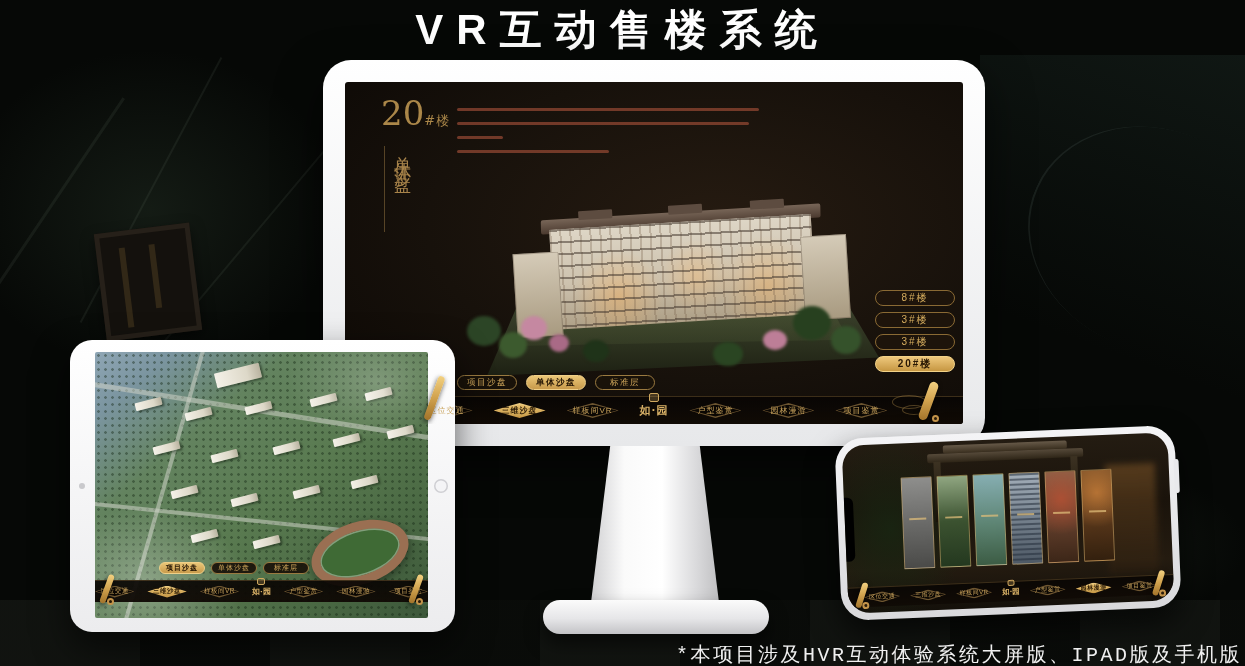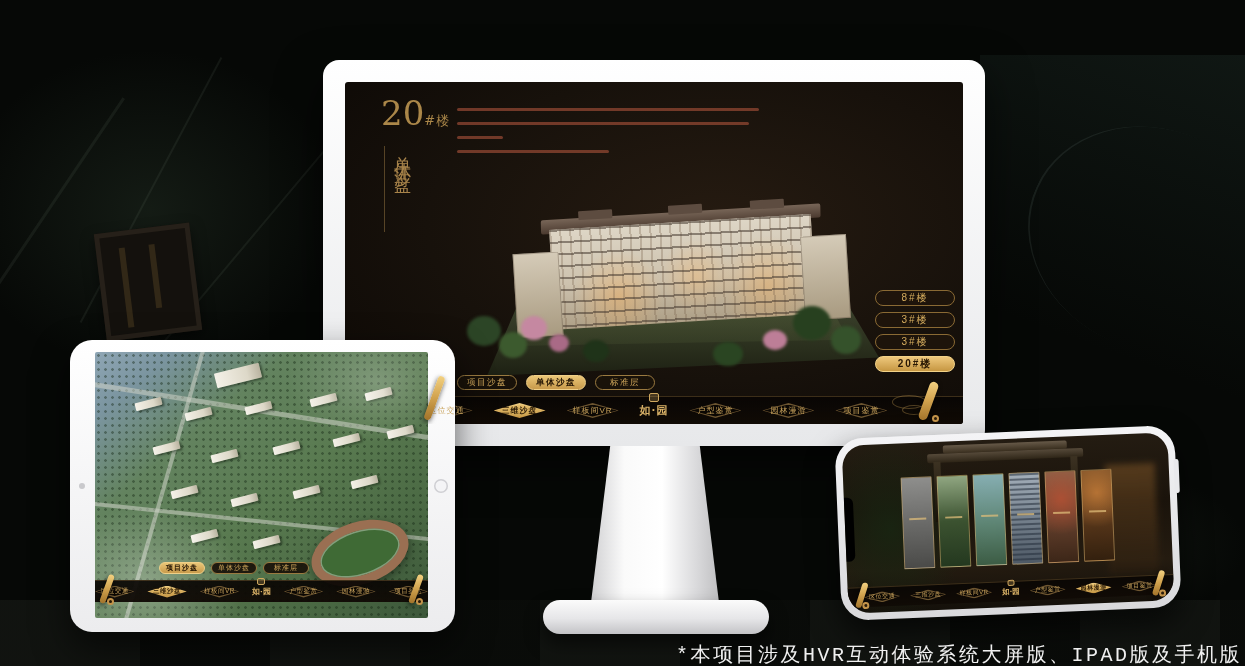--- a/index.html
+++ b/index.html
@@ -60,21 +60,21 @@
     border-top:1px solid rgba(175,140,78,0.28); }
 
   .mode-tabs { position:absolute; display:flex; }
   .mode-tab { display:flex; align-items:center; justify-content:center; border-radius:8px;
     border:1px solid #9a7a40; background:rgba(26,18,10,0.92); color:#d2a95c; white-space:nowrap; }
   .mode-tab.active { background:linear-gradient(180deg,#eac677,#c89a4b); color:#241504;
     border-color:#f0d088; font-weight:bold; }
 
   
   .monitor-frame { position:absolute; left:323px; top:60px; width:662px; height:386px;
-    background:linear-gradient(180deg,#ffffff,#e7e8ea); border-radius:16px;
+    background:linear-gradient(180deg,#ffffff,#e7e8ea); border-radius:28px;
     box-shadow:0 18px 45px rgba(0,0,0,0.6); }
   .monitor-screen { position:absolute; left:22px; top:22px; width:618px; height:342px; overflow:hidden;
     border-radius:3px;
     background:radial-gradient(ellipse at 60% 42%, #261b11 0%, #17110b 55%, #0c0805 100%); }
 
   .monitor-screen .heading-number { position:absolute; left:36px; top:14px; color:#ab8749;
     font-family:"DejaVu Serif", serif; font-size:34px; line-height:1; }
   .monitor-screen .heading-suffix { font-size:13px; letter-spacing:1px; }
   .monitor-screen .heading-vertical { position:absolute; left:47px; top:60px; writing-mode:vertical-rl;
     color:#a7834a; font-family:"DejaVu Serif", serif; font-size:17px; letter-spacing:7px; }
@@ -242,20 +242,21 @@
   <div class="bg-road r3"></div>
   <div class="bg-frame">
     <span class="glyphcol a"></span>
     <span class="glyphcol b"></span>
   </div>
   <div class="bg-right"></div>
   <div class="bg-river"></div>
   <div class="bg-bottom-strip"></div>
   <div class="bg-hill-right"></div>
 
+  <div class="page-title">VR互动售楼系统</div>
 
   <div class="monitor-frame monitor">
     <div class="monitor-screen">
 
       <div class="heading-number">
         <span>20</span><span class="heading-suffix">#楼</span>
       </div>
       <div class="heading-rule"></div>
       <div class="heading-vertical">单体沙盘</div>
 

